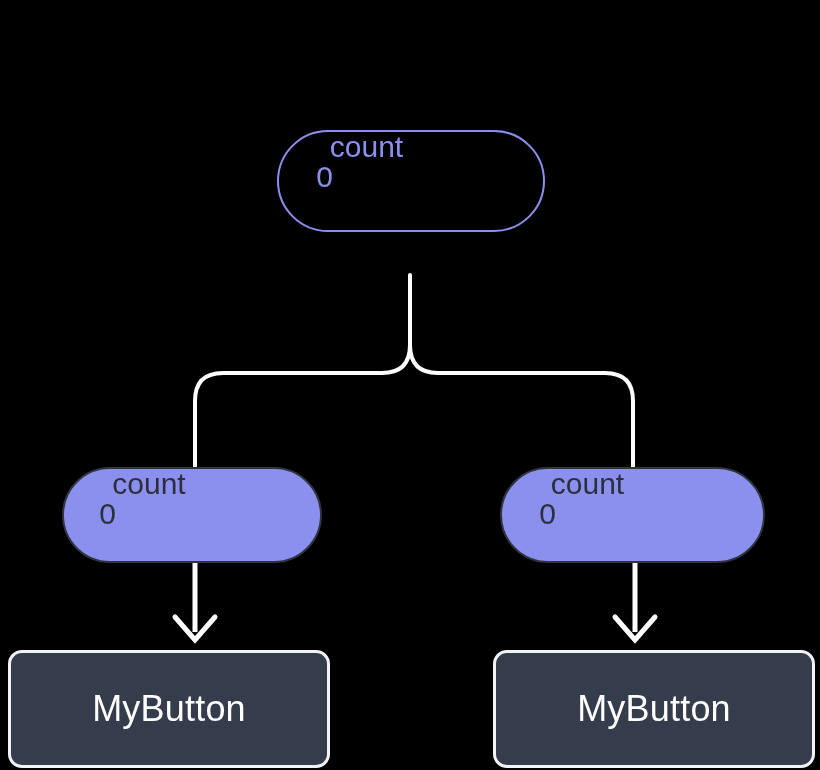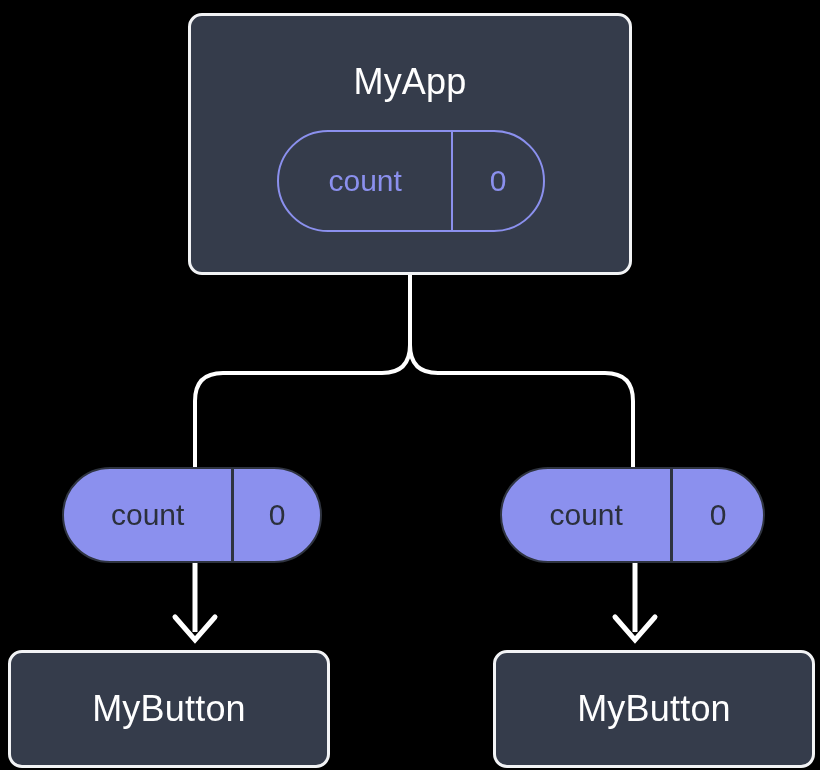--- a/index.html
+++ b/index.html
@@ -78,20 +78,21 @@
   }
 
   
   .pill {
     position: absolute;
     box-sizing: border-box;
     display: flex;
     align-items: stretch;
     border-radius: 999px;
     overflow: hidden;
+    flex-direction: column;
   }
   .pill .pill-key,
   .pill .pill-val {
     display: flex;
     align-items: center;
     justify-content: center;
     font-size: 30px;
     line-height: 1;
     white-space: nowrap;
   }
@@ -173,23 +174,20 @@
              Q 195 373 195 401
              L 195 467" fill="none" stroke="#ffffff" stroke-width="4" stroke-linecap="round" stroke-linejoin="round"></path>
 
     <line x1="195" y1="563" x2="195" y2="632" stroke="#ffffff" stroke-width="5" stroke-linecap="butt"></line>
     <polyline points="175,617 195,640 215,617" fill="none" stroke="#ffffff" stroke-width="5" stroke-linecap="round" stroke-linejoin="miter"></polyline>
 
     <line x1="635" y1="563" x2="635" y2="632" stroke="#ffffff" stroke-width="5" stroke-linecap="butt"></line>
     <polyline points="615,617 635,640 655,617" fill="none" stroke="#ffffff" stroke-width="5" stroke-linecap="round" stroke-linejoin="miter"></polyline>
   </svg>
 
-  <div class="node-box" id="node-myapp">
-    <div class="node-title">MyApp</div>
-  </div>
 
   <div class="pill pill-outline" id="pill-myapp-state">
     <div class="pill-key">count</div>
     <div class="pill-divider"></div>
     <div class="pill-val">0</div>
   </div>
 
   <div class="pill pill-filled" id="pill-prop-left">
     <div class="pill-key">count</div>
     <div class="pill-divider"></div>

